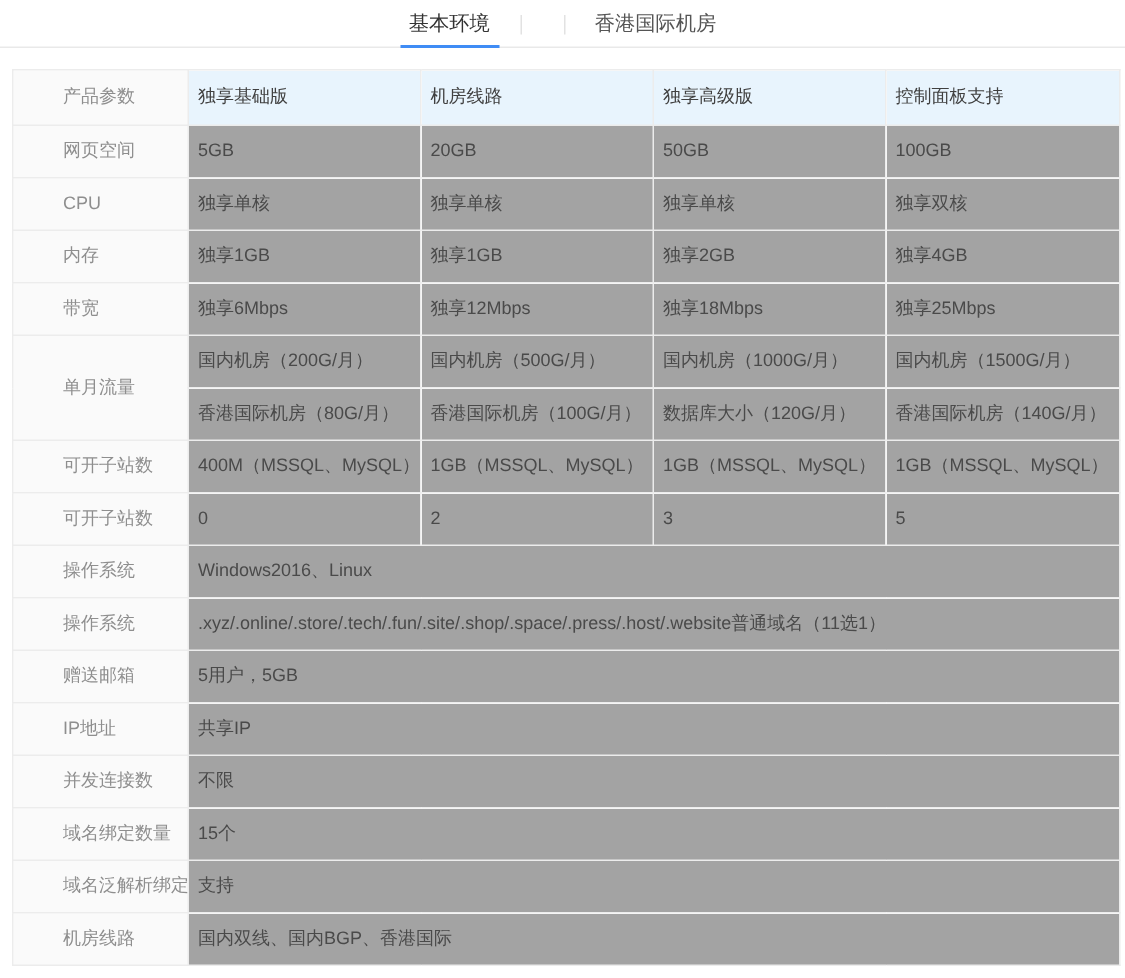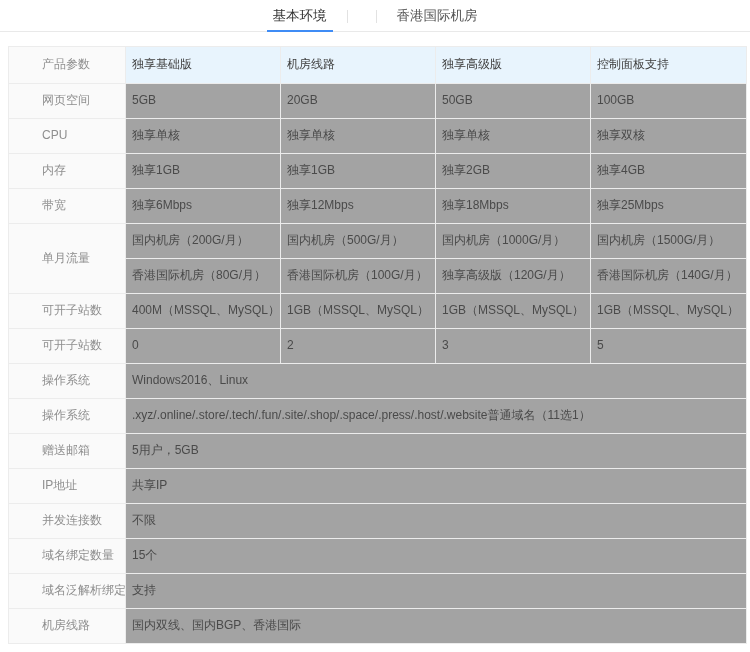--- a/index.html
+++ b/index.html
@@ -134,21 +134,21 @@
       <tr>
         <td class="label-cell" rowspan="2">单月流量</td>
         <td class="value-cell">国内机房（200G/月）</td>
         <td class="value-cell">国内机房（500G/月）</td>
         <td class="value-cell">国内机房（1000G/月）</td>
         <td class="value-cell">国内机房（1500G/月）</td>
       </tr>
       <tr>
         <td class="value-cell">香港国际机房（80G/月）</td>
         <td class="value-cell">香港国际机房（100G/月）</td>
-        <td class="value-cell">独享高级版（120G/月）</td>
+        <td class="value-cell">数据库大小（120G/月）</td>
         <td class="value-cell">香港国际机房（140G/月）</td>
       </tr>
       <tr>
         <td class="label-cell">可开子站数</td>
         <td class="value-cell">400M（MSSQL、MySQL）</td>
         <td class="value-cell">1GB（MSSQL、MySQL）</td>
         <td class="value-cell">1GB（MSSQL、MySQL）</td>
         <td class="value-cell">1GB（MSSQL、MySQL）</td>
       </tr>
       <tr>

